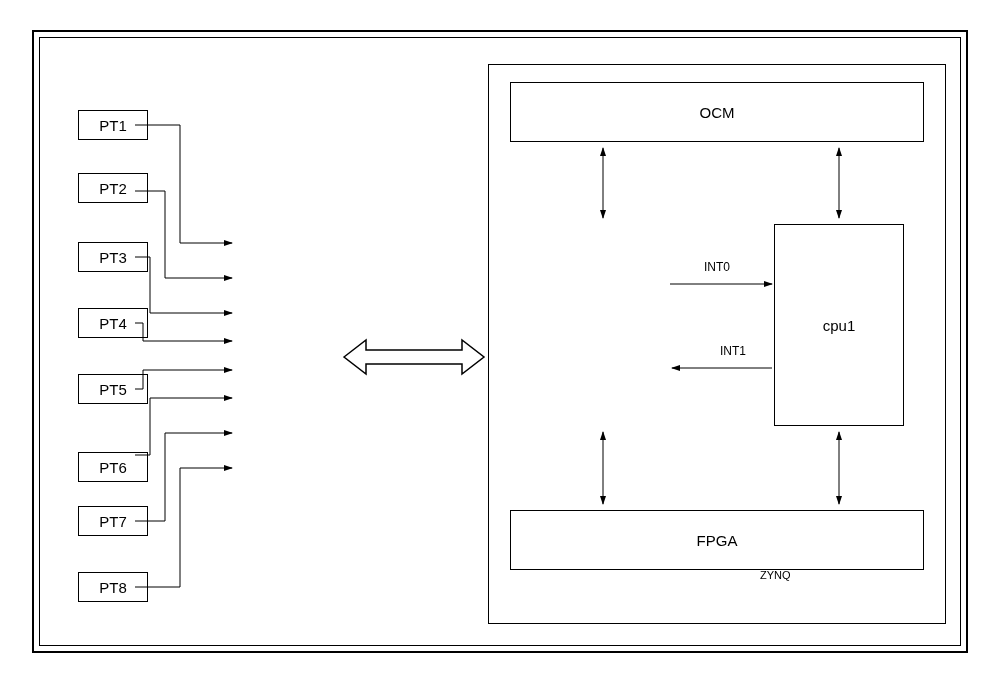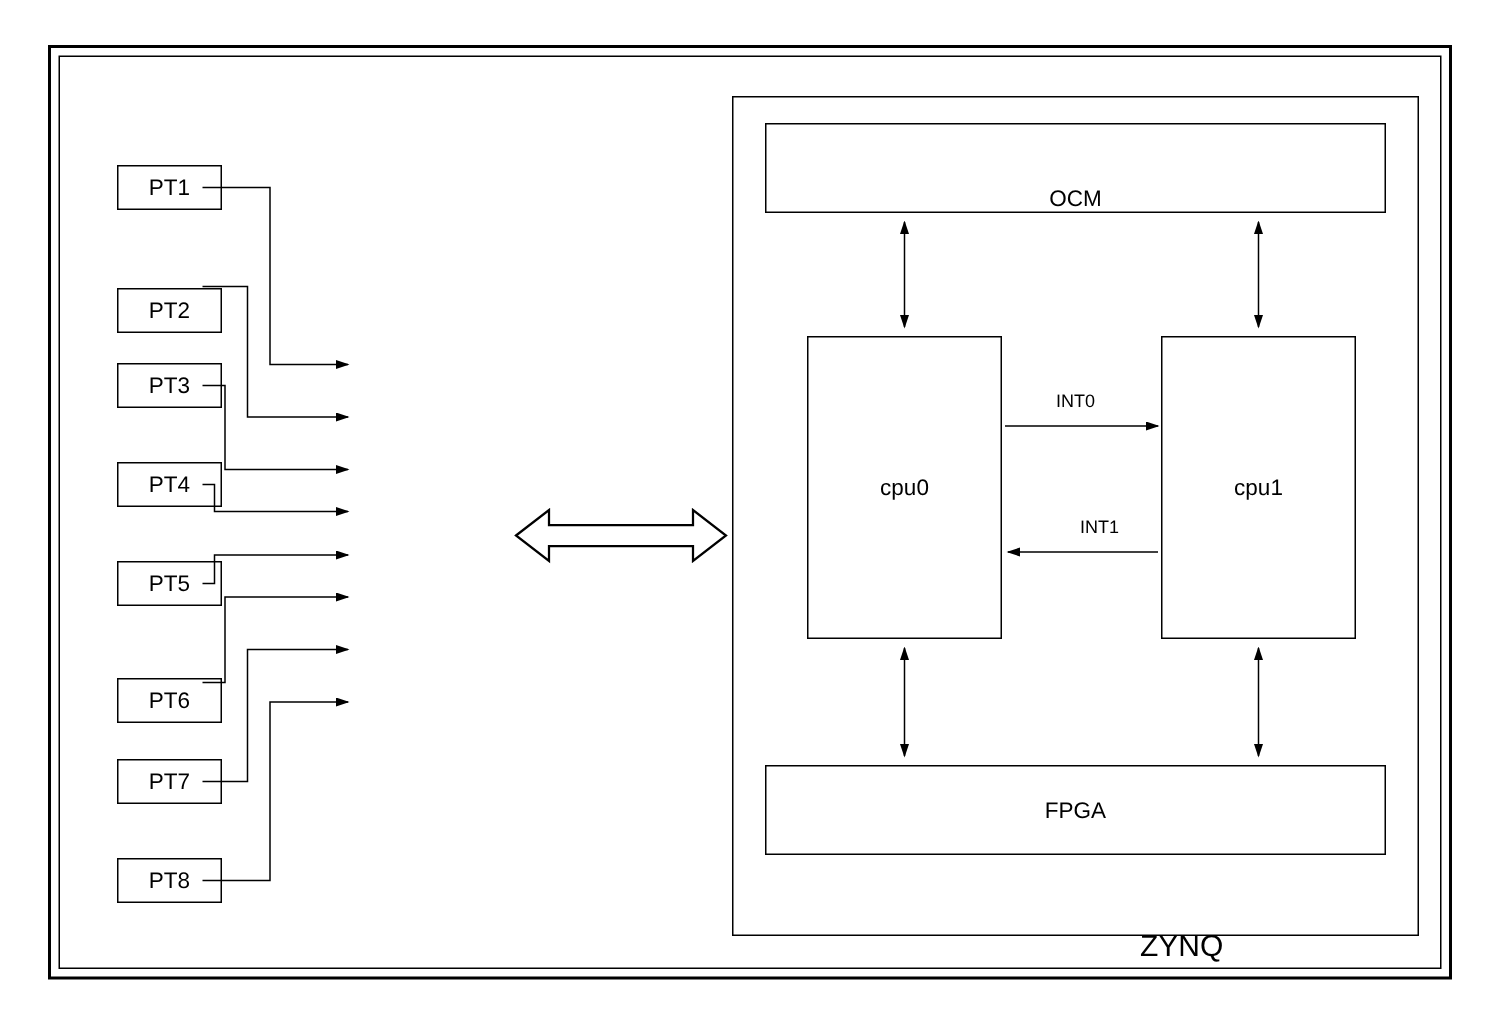--- a/index.html
+++ b/index.html
@@ -51,29 +51,28 @@
       position: absolute;
       left: 448px;
       top: 26px;
       width: 458px;
       height: 560px;
       border: 1px solid #000;
     }
     .zynq-label {
       position: absolute;
       left: 720px;
-      top: 582px;
-      font-size: 20px;
+      top: 531px;
+      font-size: 11px;
     }
     .ocm-box {
       left: 470px;
       top: 44px;
       width: 414px;
       height: 60px;
-      align-items: flex-end;
     }
     .fpga-box {
       left: 470px;
       top: 472px;
       width: 414px;
       height: 60px;
     }
     .cpu0-box {
       left: 498px;
       top: 186px;
@@ -106,21 +105,21 @@
   </style>
 </head>
 <body>
 
 <div class="outer-frame">
   <div class="inner-frame">
 
     <div class="box pt-box" style="top:72px">
         <span>PT1</span>
       </div>
-    <div class="box pt-box" style="top:154px">
+    <div class="box pt-box" style="top:135px">
         <span>PT2</span>
       </div>
     <div class="box pt-box" style="top:204px">
         <span>PT3</span>
       </div>
     <div class="box pt-box" style="top:270px">
         <span>PT4</span>
       </div>
     <div class="box pt-box" style="top:336px">
         <span>PT5</span>
@@ -168,23 +167,20 @@
     <div class="zynq-label">ZYNQ</div>
 
     <div class="box ocm-box">
       <span>OCM</span>
     </div>
 
     <div class="box fpga-box">
       <span>FPGA</span>
     </div>
 
-    <div class="box cpu0-box">
-      <span>cpu0</span>
-    </div>
 
     <div class="box cpu1-box">
       <span>cpu1</span>
     </div>
 
     <svg style="left:0;top:0" width="920" height="600">
       <defs>
         <marker id="ah2" markerWidth="10" markerHeight="10" refX="8" refY="3" orient="auto">
           <path d="M0,0 L0,6 L9,3 z" class="arrow-head"></path>
         </marker>

